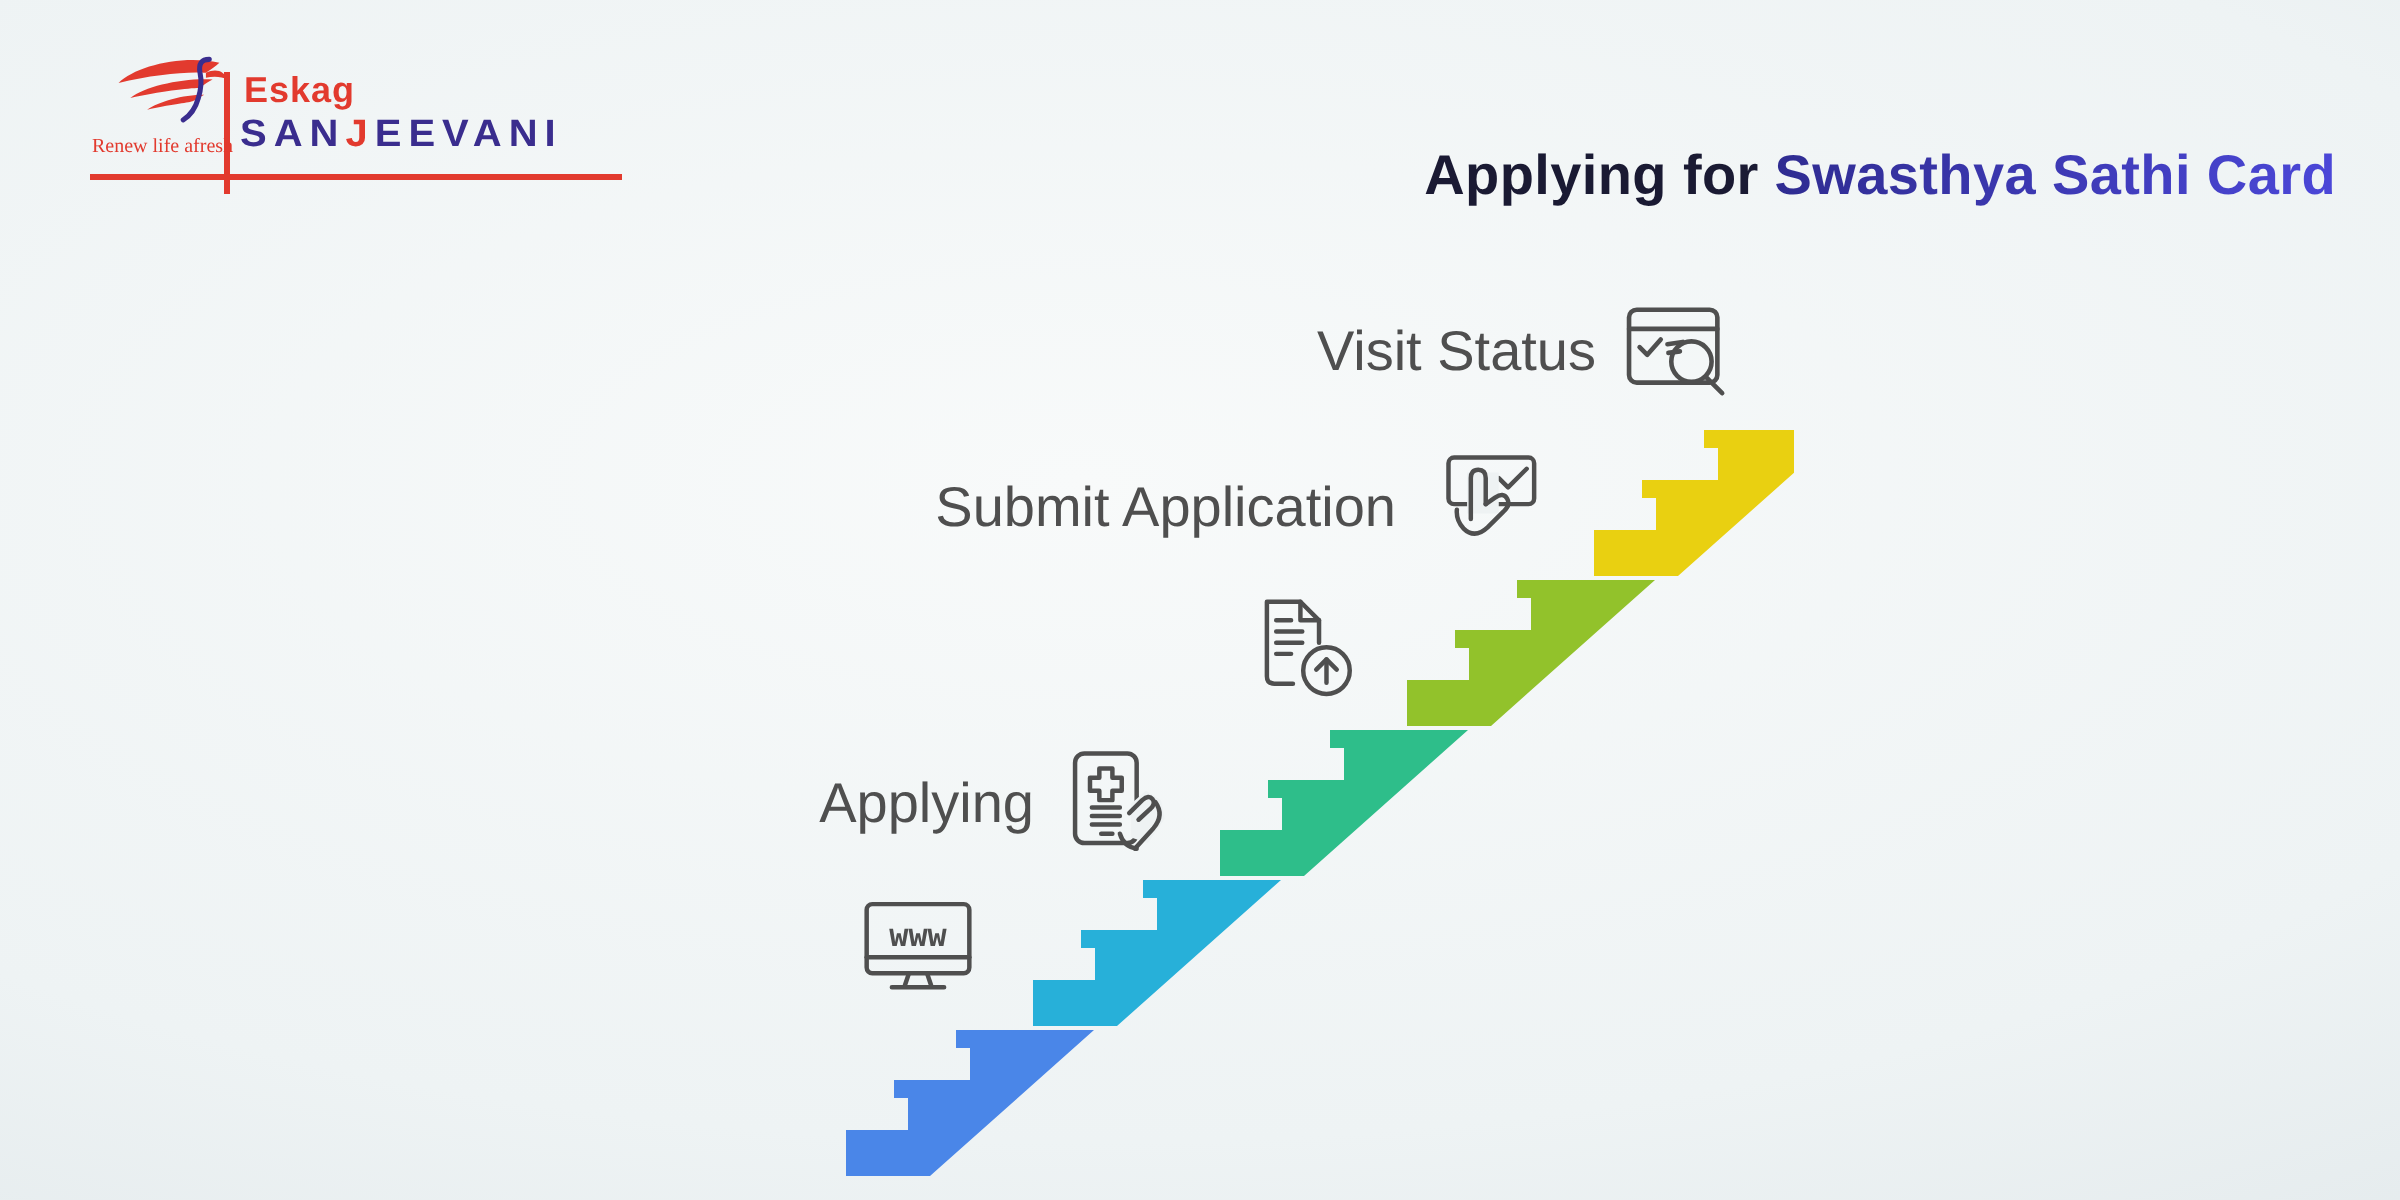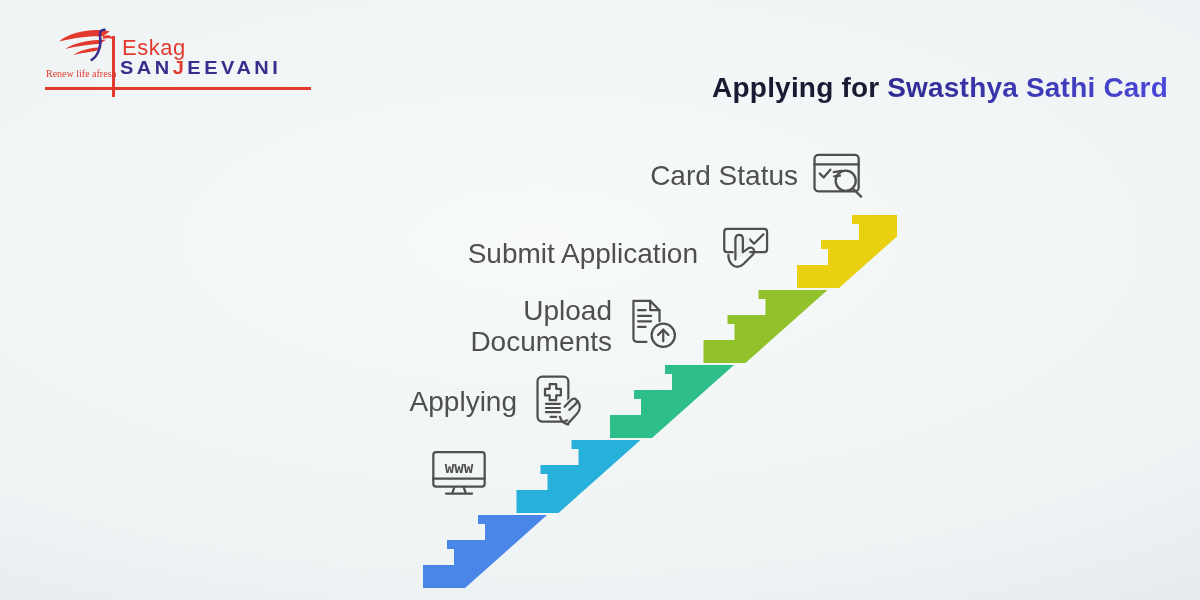--- a/index.html
+++ b/index.html
@@ -11,21 +11,21 @@
   }
   :root{
     --red:#e23a2e; --purple:#3a2d8e; --ink:#4f4f4f; --bg:#eef2f3;
   }
 
   
   .logo { position:absolute; left:0; top:0; width:340px; height:110px; }
   .logo-bird { position:absolute; left:56px; top:28px; width:62px; height:42px; }
   .logo-vline { position:absolute; left:112px; top:36px; width:3px; height:61px; background:var(--red); }
   .logo-hline { position:absolute; left:45px; top:87px; width:266px; height:3px; background:var(--red); }
-  .logo-brand1 { position:absolute; left:122px; top:35px; font-size:22px; font-weight:400; color:var(--red); letter-spacing:0.5px; }
+  .logo-brand1 { position:absolute; left:122px; top:35px; font-size:18px; font-weight:700; color:var(--red); letter-spacing:0.5px; }
   .logo-brand2 { position:absolute; left:120px; top:57px; font-size:20px; font-weight:bold; color:var(--purple); letter-spacing:3.5px; transform:scaleY(0.95); transform-origin:left top; white-space:nowrap; }
   .logo-brand2 .j { color:var(--red); }
   .logo-tagline { position:absolute; left:46px; top:68px; font-family:"Liberation Serif", serif; font-size:10px; color:var(--red); white-space:nowrap; }
 
   
   .page-title { position:absolute; left:0; top:72px; width:1168px; text-align:right;
                 font-size:28px; font-weight:bold; color:#1a1a33; letter-spacing:0.2px;padding-left:28px; }
   .title-accent { color:#3a37ad; margin-left:0.28em; }
   @supports (-webkit-background-clip:text) {
     .title-accent { background:linear-gradient(90deg,#2f2c91 0%,#4b47d8 100%);
@@ -103,24 +103,20 @@
       <g class="icon-stroke">
         <path d="M36,35 l7,-7 q3.5,-3 5.5,-0.5 q2,2.5 -1.5,5.5 l-6,5.5"></path>
         <path d="M50,29 q5,7 -1,14 l-10,11"></path>
         <path d="M31,46 q2,7 9,8"></path>
       </g>
     </svg>
   </span>
 </div>
 
 <div class="step-row row-upload">
-  <div class="lbl">
-    <div>Upload</div>
-    <div>Documents</div>
-  </div>
   <span>
     <svg width="54" height="56" viewBox="0 0 58 60">
       <g class="icon-stroke">
         <path d="M36,25 V13 L26,3 H8 v40 q0,4 4,4 h10"></path>
         <path d="M26,3 v10 h10"></path>
         <path d="M13,13 h8 M13,19 h14 M13,25 h14 M13,31 h8"></path>
       </g>
       <circle cx="40" cy="40" r="12.5" fill="var(--bg)" class="icon-stroke"></circle>
       <g class="icon-stroke">
         <path d="M40,46.5 V34"></path>
@@ -144,21 +140,21 @@
       <g class="icon-stroke">
         <path d="M25,36 V14 q0,-4.5 4,-4.5 q4,0 4,4.5 v14"></path>
         <path d="M33,28 l5,-3.5 q4.5,-3 6.5,0.5 q2,3.5 -2,7 l-8.5,8.5 q-7,6.5 -13,0.5 q-4,-4.5 -3.5,-10"></path>
       </g>
     </svg>
   </span>
 </div>
 
 <div class="step-row row-check">
   <div class="lbl">
-    <div>Card Status</div>
+    <div>Visit Status</div>
   </div>
   <span>
     <svg width="54" height="48" viewBox="0 0 56 50">
       <g class="icon-stroke">
         <rect x="2.5" y="4" width="46" height="38" rx="4"></rect>
         <line x1="2.5" y1="14" x2="48.5" y2="14"></line>
         <path d="M8,23.5 l4,4 l7,-8"></path>
         <path d="M22.5,22 l8,-1.2 M23,26.5 l6,-0.8"></path>
       </g>
       <circle cx="35" cy="31" r="10.5" fill="var(--bg)" class="icon-stroke"></circle>

